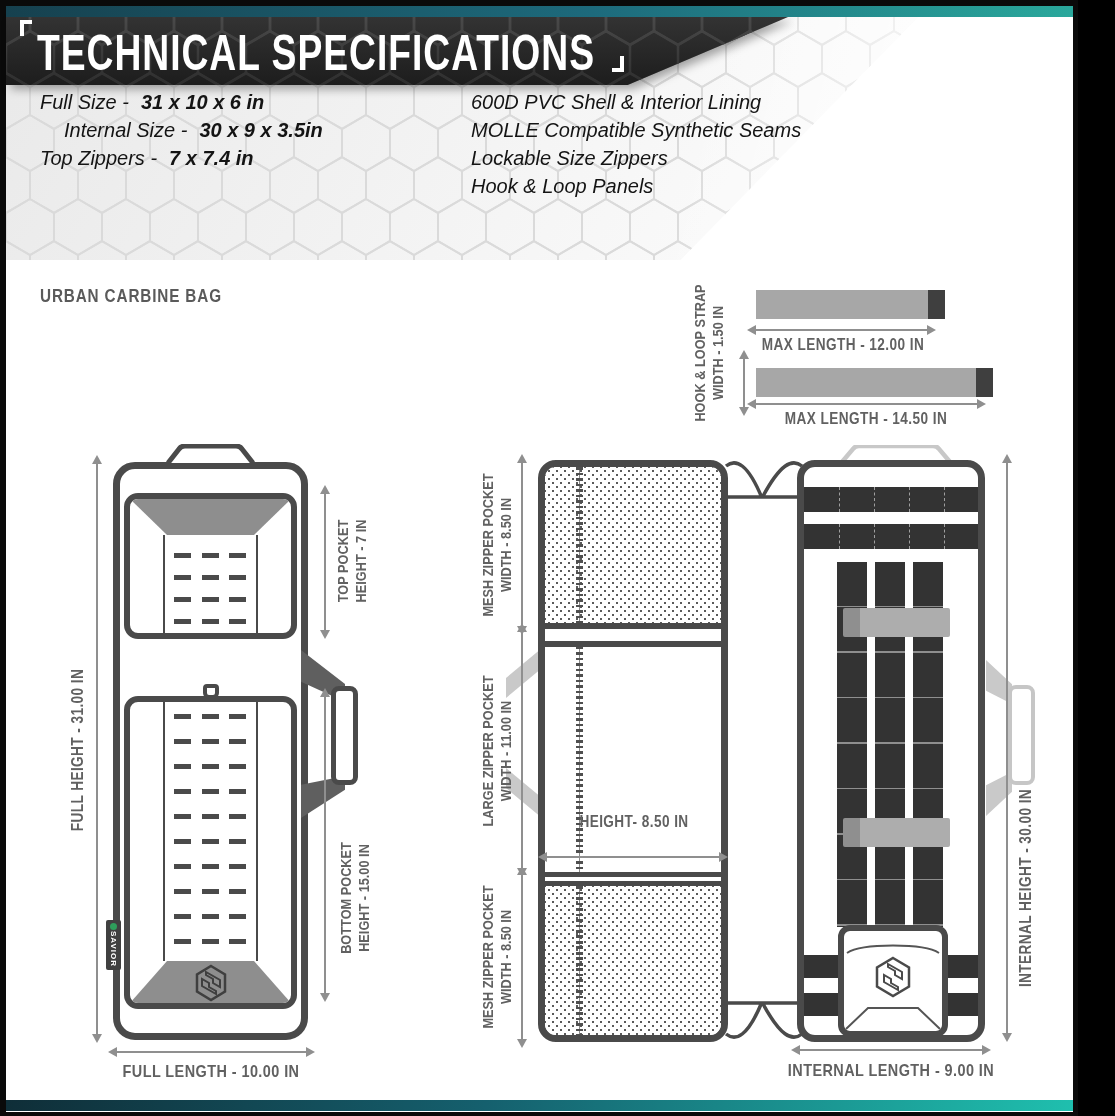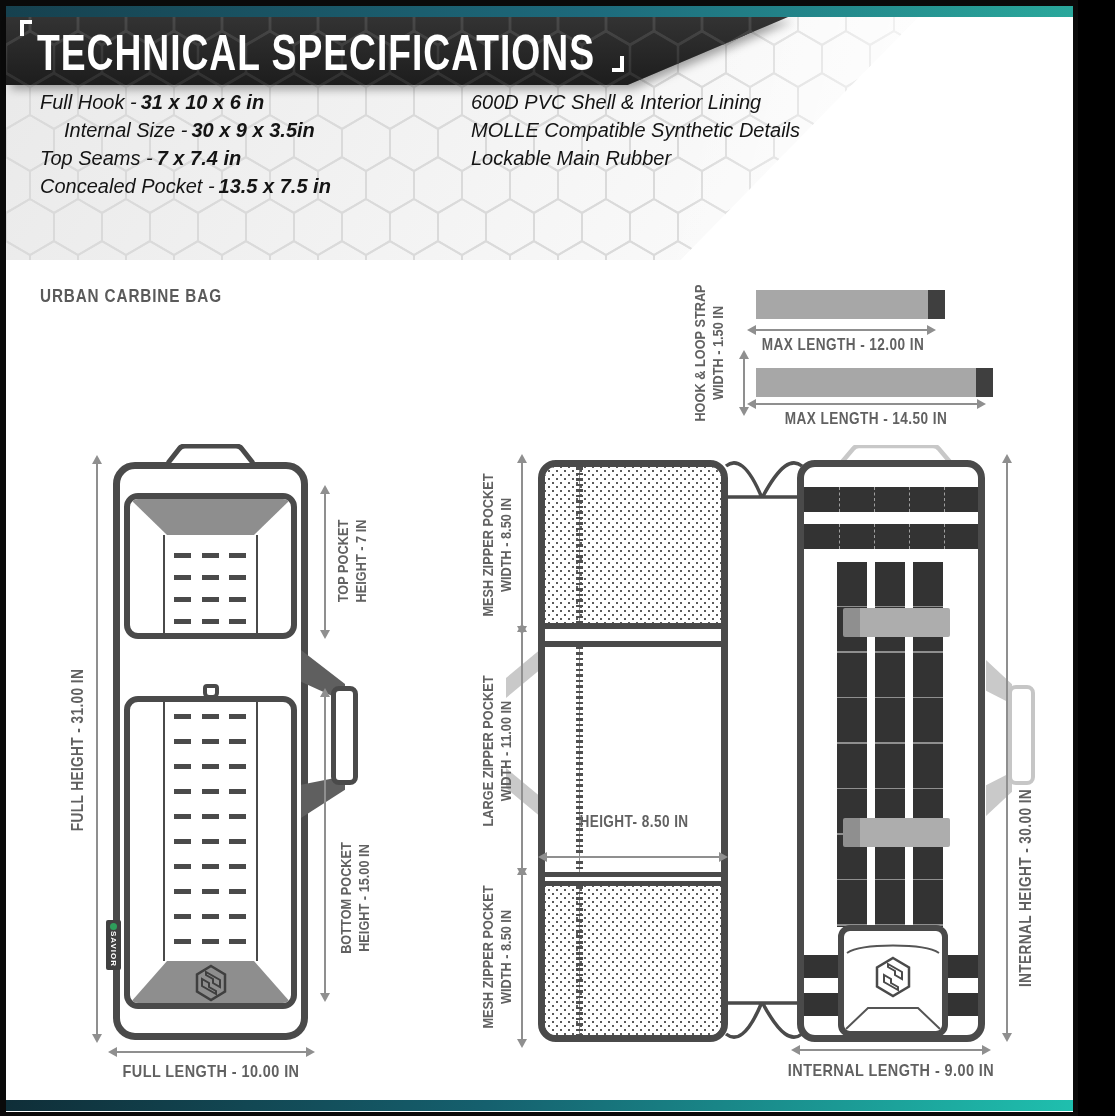--- a/index.html
+++ b/index.html
@@ -30,21 +30,21 @@
   .brk-tl { left:20px; top:20px; border-left:4px solid #fff; border-top:4px solid #fff; }
   .brk-br { left:612px; top:56px; border-right:4px solid #fff; border-bottom:4px solid #fff; }
 
   
   .spec-block { position:absolute; top:88px; z-index:3; font-style:italic; color:#141414; }
   .spec-meas { left:40px; }
   .spec-det  { left:471px; }
   .spec-block h2 { font-size:21px; font-weight:bold; margin-bottom:6px; }
   .spec-block .row { font-size:20px; line-height:28px; white-space:nowrap; }
   .row.indent { padding-left:24px; }
-  .mval { font-weight:bold; margin-left:4px; }
+  .mval { font-weight:bold; margin-left:12px; }
 
   .product-name { position:absolute; left:40px; top:285px; z-index:3; color:#5a5a5a;
       font-size:18px; font-weight:bold; letter-spacing:1px; white-space:nowrap;
       transform:scale(.85,1.05); transform-origin:left top; }
 
   
   .hlabel { position:absolute; z-index:5; color:#616161; font-weight:bold; font-size:16px;
       letter-spacing:.5px; white-space:nowrap; transform:translate(-50%,-50%) scale(.85,1); }
   .vlabel { position:absolute; z-index:5; color:#616161; font-weight:bold; font-size:16px;
       letter-spacing:.5px; white-space:nowrap; transform:translate(-50%,-50%) rotate(-90deg) scale(.85,1); }
@@ -156,30 +156,30 @@
       </svg>
       <div class="sheen"></div>
     </div>
   </div>
 
   <div class="brk brk-tl"></div>
   <h1 class="title">TECHNICAL SPECIFICATIONS</h1>
   <div class="brk brk-br"></div>
 
   <div class="spec-block spec-meas">
-    <div class="row"><span>Full Hook -</span><span class="mval">31 x 10 x 6 in</span></div>
+    <div class="row"><span>Full Size -</span><span class="mval">31 x 10 x 6 in</span></div>
     <div class="row indent"><span>Internal Size -</span><span class="mval">30 x 9 x 3.5in</span></div>
-    <div class="row"><span>Top Seams -</span><span class="mval">7 x 7.4 in</span></div>
-    <div class="row"><span>Concealed Pocket -</span><span class="mval">13.5 x 7.5 in</span></div>
+    <div class="row"><span>Top Zippers -</span><span class="mval">7 x 7.4 in</span></div>
   </div>
 
   <div class="spec-block spec-det">
     <div class="row">600D PVC Shell &amp; Interior Lining</div>
-    <div class="row">MOLLE Compatible Synthetic Details</div>
-    <div class="row">Lockable Main Rubber</div>
+    <div class="row">MOLLE Compatible Synthetic Seams</div>
+    <div class="row">Lockable Size Zippers</div>
+    <div class="row">Hook &amp; Loop Panels</div>
   </div>
 
   <div class="product-name">URBAN CARBINE BAG</div>
 
   <div class="vlabel2" style="left:709px;top:353px;">
     <span>HOOK &amp; LOOP STRAP</span>
       <span>WIDTH - 1.50 IN</span>
   </div>
   <div class="arr-v" style="left:743px;top:359px;height:48px;"></div>
   <div class="strapbar" style="left:756px;top:290px;width:189px;">

